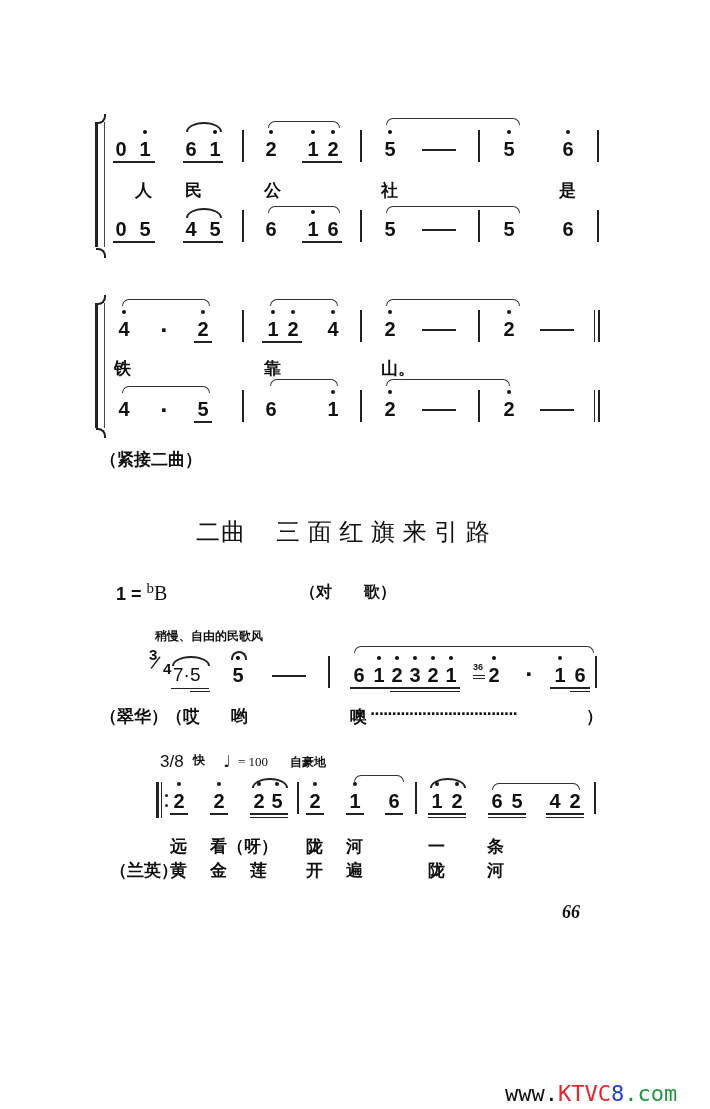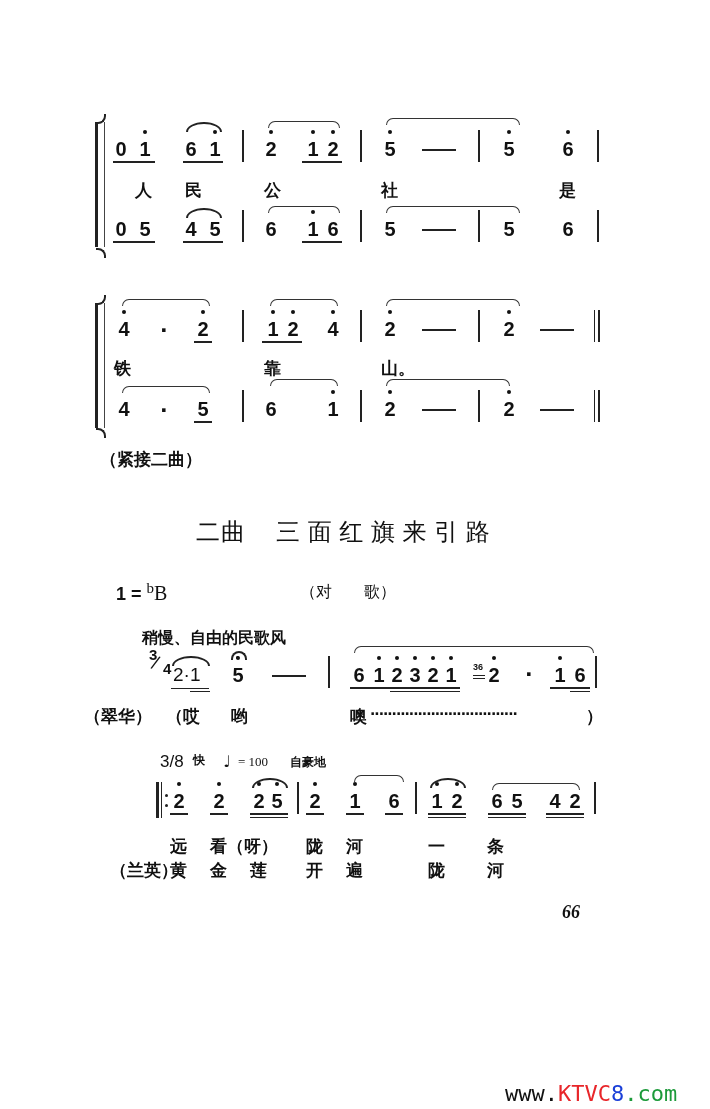--- a/index.html
+++ b/index.html
@@ -161,31 +161,31 @@
 </div>
 
 <div class="txt" style="left:100px;top:448px;font-size:17px;font-weight:bold;">（紧接二曲）</div>
 
 <div class="txt" style="left:196px;top:516px;font-size:24px;letter-spacing:1px;">二曲</div>
 <div class="txt" style="left:276px;top:516px;font-size:24px;">三 面 红 旗 来 引 路</div>
 
 <div class="txt" style="left:116px;top:580px;font-size:18px;">
   <span style="font-family:'Liberation Sans',sans-serif;font-weight:bold;">1 = </span><sup style="font-family:'Liberation Serif',serif;font-size:15px;">b</sup><span style="font-family:'Liberation Serif',serif;font-size:20px;">B</span>
 </div>
-<div class="txt" style="left:300px;top:582px;font-size:16px;font-weight:normal;">（对　　歌）</div>
-
-<div class="txt" style="left:142px;top:628px;font-size:16px;font-weight:bold;">稍慢、自由的民歌风</div>
+<div class="txt" style="left:300px;top:582px;font-size:16px;font-weight:bold;">（对　　歌）</div>
+
+<div class="txt" style="left:155px;top:628px;font-size:12px;font-weight:bold;">稍慢、自由的民歌风</div>
 
 <div>
   <div class="txt" style="left:149px;top:646px;font-size:15px;font-weight:bold;font-family:'Liberation Sans',sans-serif;">3</div>
   <div class="txt" style="left:153px;top:652px;font-size:17px;transform:rotate(20deg);">/</div>
   <div class="txt" style="left:163px;top:660px;font-size:15px;font-weight:bold;font-family:'Liberation Sans',sans-serif;">4</div>
 
   <div class="arc" style="left:172px;top:656px;width:34px;"></div>
-  <div class="txt" style="left:173px;top:664px;font-size:19px;font-family:'Liberation Sans',sans-serif;">2·1</div>
+  <div class="txt" style="left:173px;top:664px;font-size:19px;font-family:'Liberation Sans',sans-serif;">7·5</div>
   <div class="uline thin" style="left:171px;top:688px;width:38px;"></div>
   <div class="uline thin" style="left:190px;top:691px;width:20px;"></div>
 
   <div class="abs" style="left:231px;top:651px;width:12px;height:7px;border:2px solid #222;border-bottom:none;border-radius:8px 8px 0 0;"></div>
   <div class="abs" style="left:236px;top:656px;width:3px;height:3px;border-radius:50%;background:#222;"></div>
   <div class="note" style="left:231px;top:664px;"><span class="hdot"></span>5</div>
   <div class="dash" style="left:272px;top:675px;"></div>
   <div class="bar" style="left:328px;top:656px;height:32px;"></div>
 
   <div class="slur" style="left:354px;top:646px;width:238px;"></div>
@@ -201,21 +201,21 @@
   <div class="uline thin" style="left:473px;top:675px;width:12px;"></div>
   <div class="uline thin" style="left:473px;top:678px;width:12px;"></div>
   <div class="note" style="left:487px;top:664px;"><span class="hdot"></span>2</div>
   <div class="dot" style="left:525px;top:662px;">·</div>
   <div class="note" style="left:553px;top:664px;"><span class="hdot"></span>1</div>
   <div class="note" style="left:573px;top:664px;">6</div>
   <div class="uline" style="left:550px;top:687px;width:40px;"></div>
   <div class="uline thin" style="left:570px;top:691px;width:20px;"></div>
   <div class="bar" style="left:595px;top:656px;height:32px;"></div>
 
-  <div class="lyric" style="left:84px;top:706px;">（翠华）</div>
+  <div class="lyric" style="left:100px;top:706px;">（翠华）</div>
   <div class="lyric" style="left:166px;top:706px;">（哎</div>
   <div class="lyric" style="left:231px;top:706px;">哟</div>
   <div class="lyric" style="left:350px;top:706px;">噢</div>
   <div class="txt" style="left:370px;top:706px;font-size:14px;letter-spacing:-1px;font-weight:bold;width:220px;overflow:hidden;">··································</div>
   <div class="lyric" style="left:586px;top:706px;">）</div>
 </div>
 
 <div>
   <div class="txt" style="left:160px;top:752px;font-size:17px;font-family:'Liberation Sans',sans-serif;">3/8</div>
   <div class="txt" style="left:193px;top:752px;font-size:12px;font-weight:bold;">快</div>

